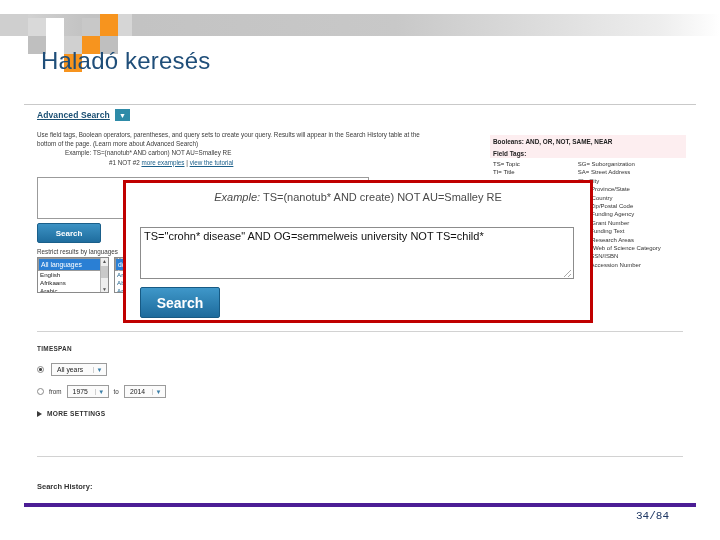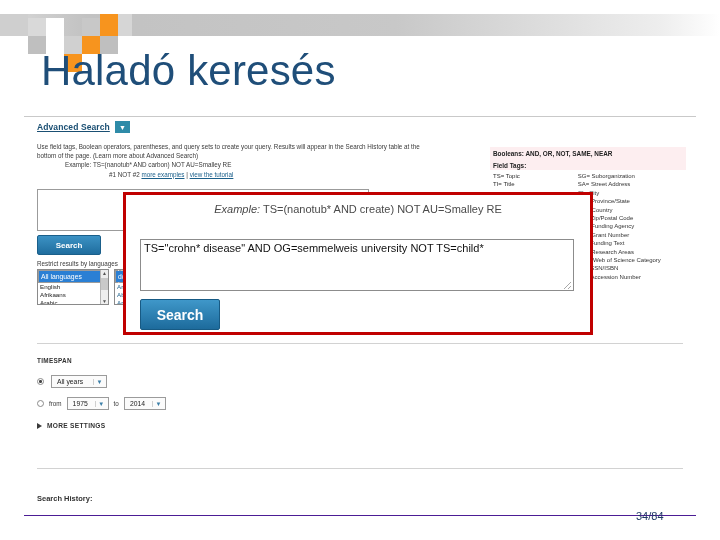--- a/index.html
+++ b/index.html
@@ -19,33 +19,32 @@
   .band {
     position: absolute; left: 0; top: 14px;
     width: 720px; height: 22px;
     background: linear-gradient(to right, #d9d9d9 0%, #c2c2c2 12%, #c8c8c8 55%, #eeeeee 92%, #ffffff 100%);
   }
   .sq { position: absolute; }
 
   
   .title {
     position: absolute; left: 41px; top: 47px;
-    font-size: 42px; color: #1F4E79; letter-spacing: 0.2px;
+    font-size: 24px; color: #1F4E79; letter-spacing: 0.2px;
     white-space: nowrap;
   }
 
   
   .shot {
     position: absolute; left: 24px; top: 104px;
     width: 672px; height: 398px;
     background: #ffffff;
     border-top: 1px solid #c9c9c9;
-    border-bottom: 1px solid #4c1d95;
+    border-bottom: 4px solid #4c1d95;
     overflow: hidden;
-    margin-top: 12px;
   }
   .blur { filter: blur(0.55px); }
 
   
   .adv-head { position: absolute; left: 13px; top: 4px; display: flex; align-items: center; gap: 5px; }
   .adv-link {
     font-size: 8.5px; font-weight: bold; color: #1a4f73;
     text-decoration: underline; letter-spacing: .1px;
   }
   .adv-chev {
@@ -183,21 +182,21 @@
     font-size: 6.6px; font-weight: bold; color: #333333; letter-spacing: .3px;
   }
   .tri { width: 0; height: 0; border-left: 5px solid #3a3a3a; border-top: 3.5px solid transparent; border-bottom: 3.5px solid transparent; }
 
   .sep2 { position: absolute; left: 13px; top: 351px; width: 646px; height: 1px; background: #d2d2d2; }
   .hist { position: absolute; left: 13px; top: 377px; font-size: 7.5px; font-weight: bold; color: #333333; }
 
   
   .pageno {
     position: absolute; left: 636px; top: 510px;
-    font-size: 11px; color: #1F3864;
+    font-size: 11px; color: #1F3864; font-family: Liberation Mono, monospace;
   }
 </style>
 </head>
 <body>
 
 <div id="slide">
 
   <div class="band"></div>
   <div class="sq" style="left:28px;top:36px;width:18px;height:18px;background:#BFBFBF;"></div>
   <div class="sq" style="left:28px;top:18px;width:18px;height:18px;background:#D9D9D9;"></div>

